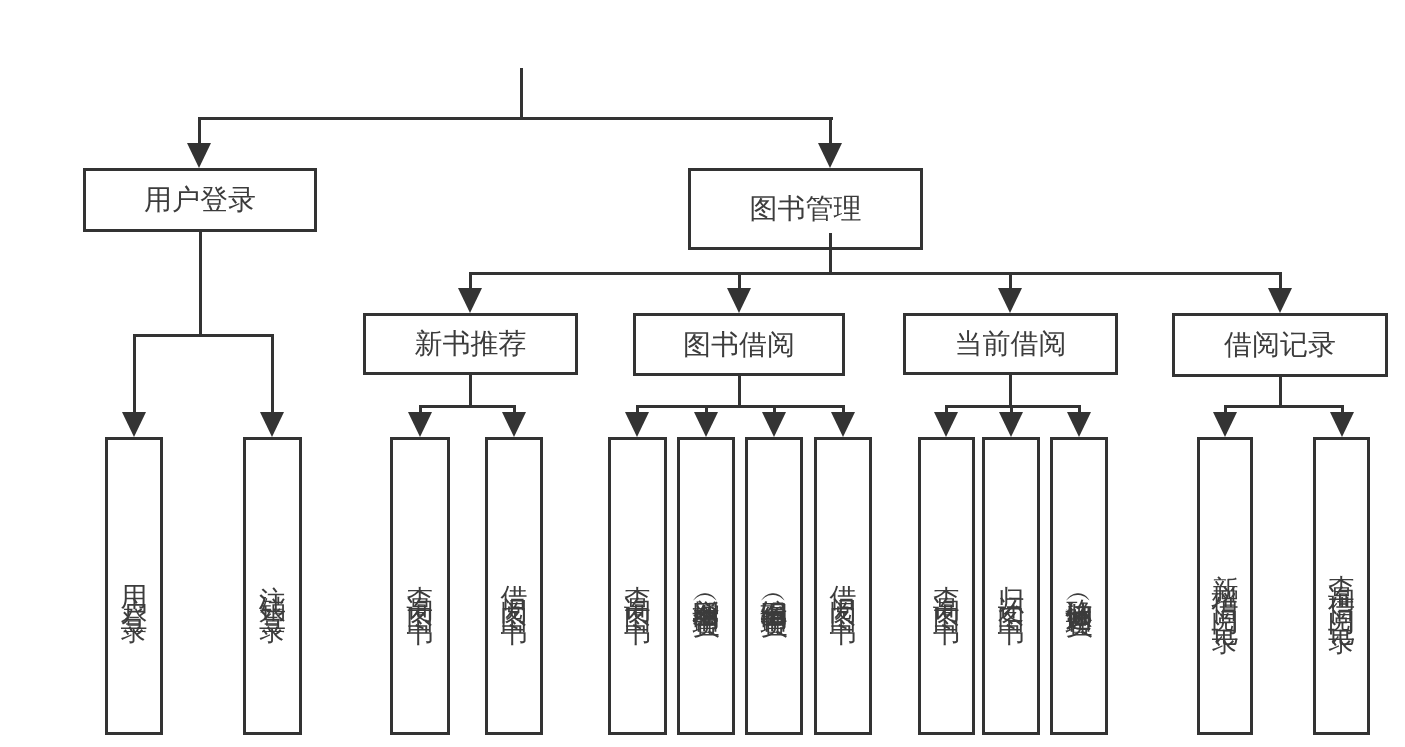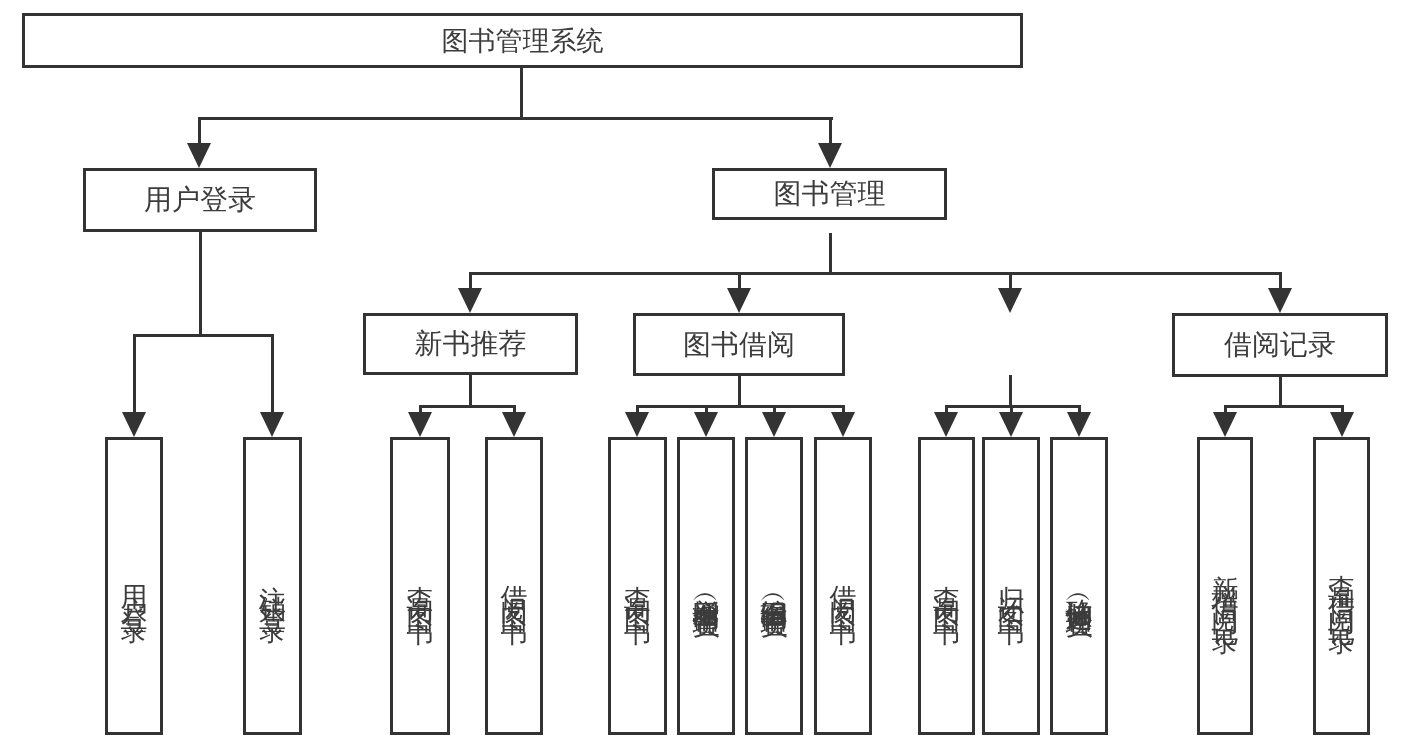--- a/index.html
+++ b/index.html
@@ -62,36 +62,36 @@
     white-space:nowrap;
     z-index:10;
     text-shadow:1px 1px 0 rgba(255,255,255,.7);
   }
 </style>
 </head>
 <body>
 
 <div class="canvas">
 
-  <div class="node root" style="left:22px;top:13px;width:1001px;height:55px">
-    <span class="lbl">图书管理系统</span>
-  </div>
 
   <div class="node" style="left:83px;top:168px;width:234px;height:64px">
     <span class="lbl">用户登录</span>
   </div>
-  <div class="node" style="left:712px;top:168px;width:235px;height:52px">
+  <div class="node" style="left:688px;top:168px;width:235px;height:82px">
     <span class="lbl">图书管理</span>
   </div>
 
   <div class="node" style="left:363px;top:313px;width:215px;height:62px">
     <span class="lbl">新书推荐</span>
   </div>
   <div class="node" style="left:633px;top:313px;width:212px;height:63px">
     <span class="lbl">图书借阅</span>
+  </div>
+  <div class="node" style="left:903px;top:313px;width:215px;height:62px">
+    <span class="lbl">当前借阅</span>
   </div>
   <div class="node" style="left:1172px;top:313px;width:216px;height:64px">
     <span class="lbl">借阅记录</span>
   </div>
 
   <div class="node vertical" style="left:105px;top:437px;width:58px;height:298px">
     <span class="lbl">用户登录</span>
   </div>
   <div class="node vertical" style="left:243px;top:437px;width:59px;height:298px">
     <span class="lbl">注销登录</span>

